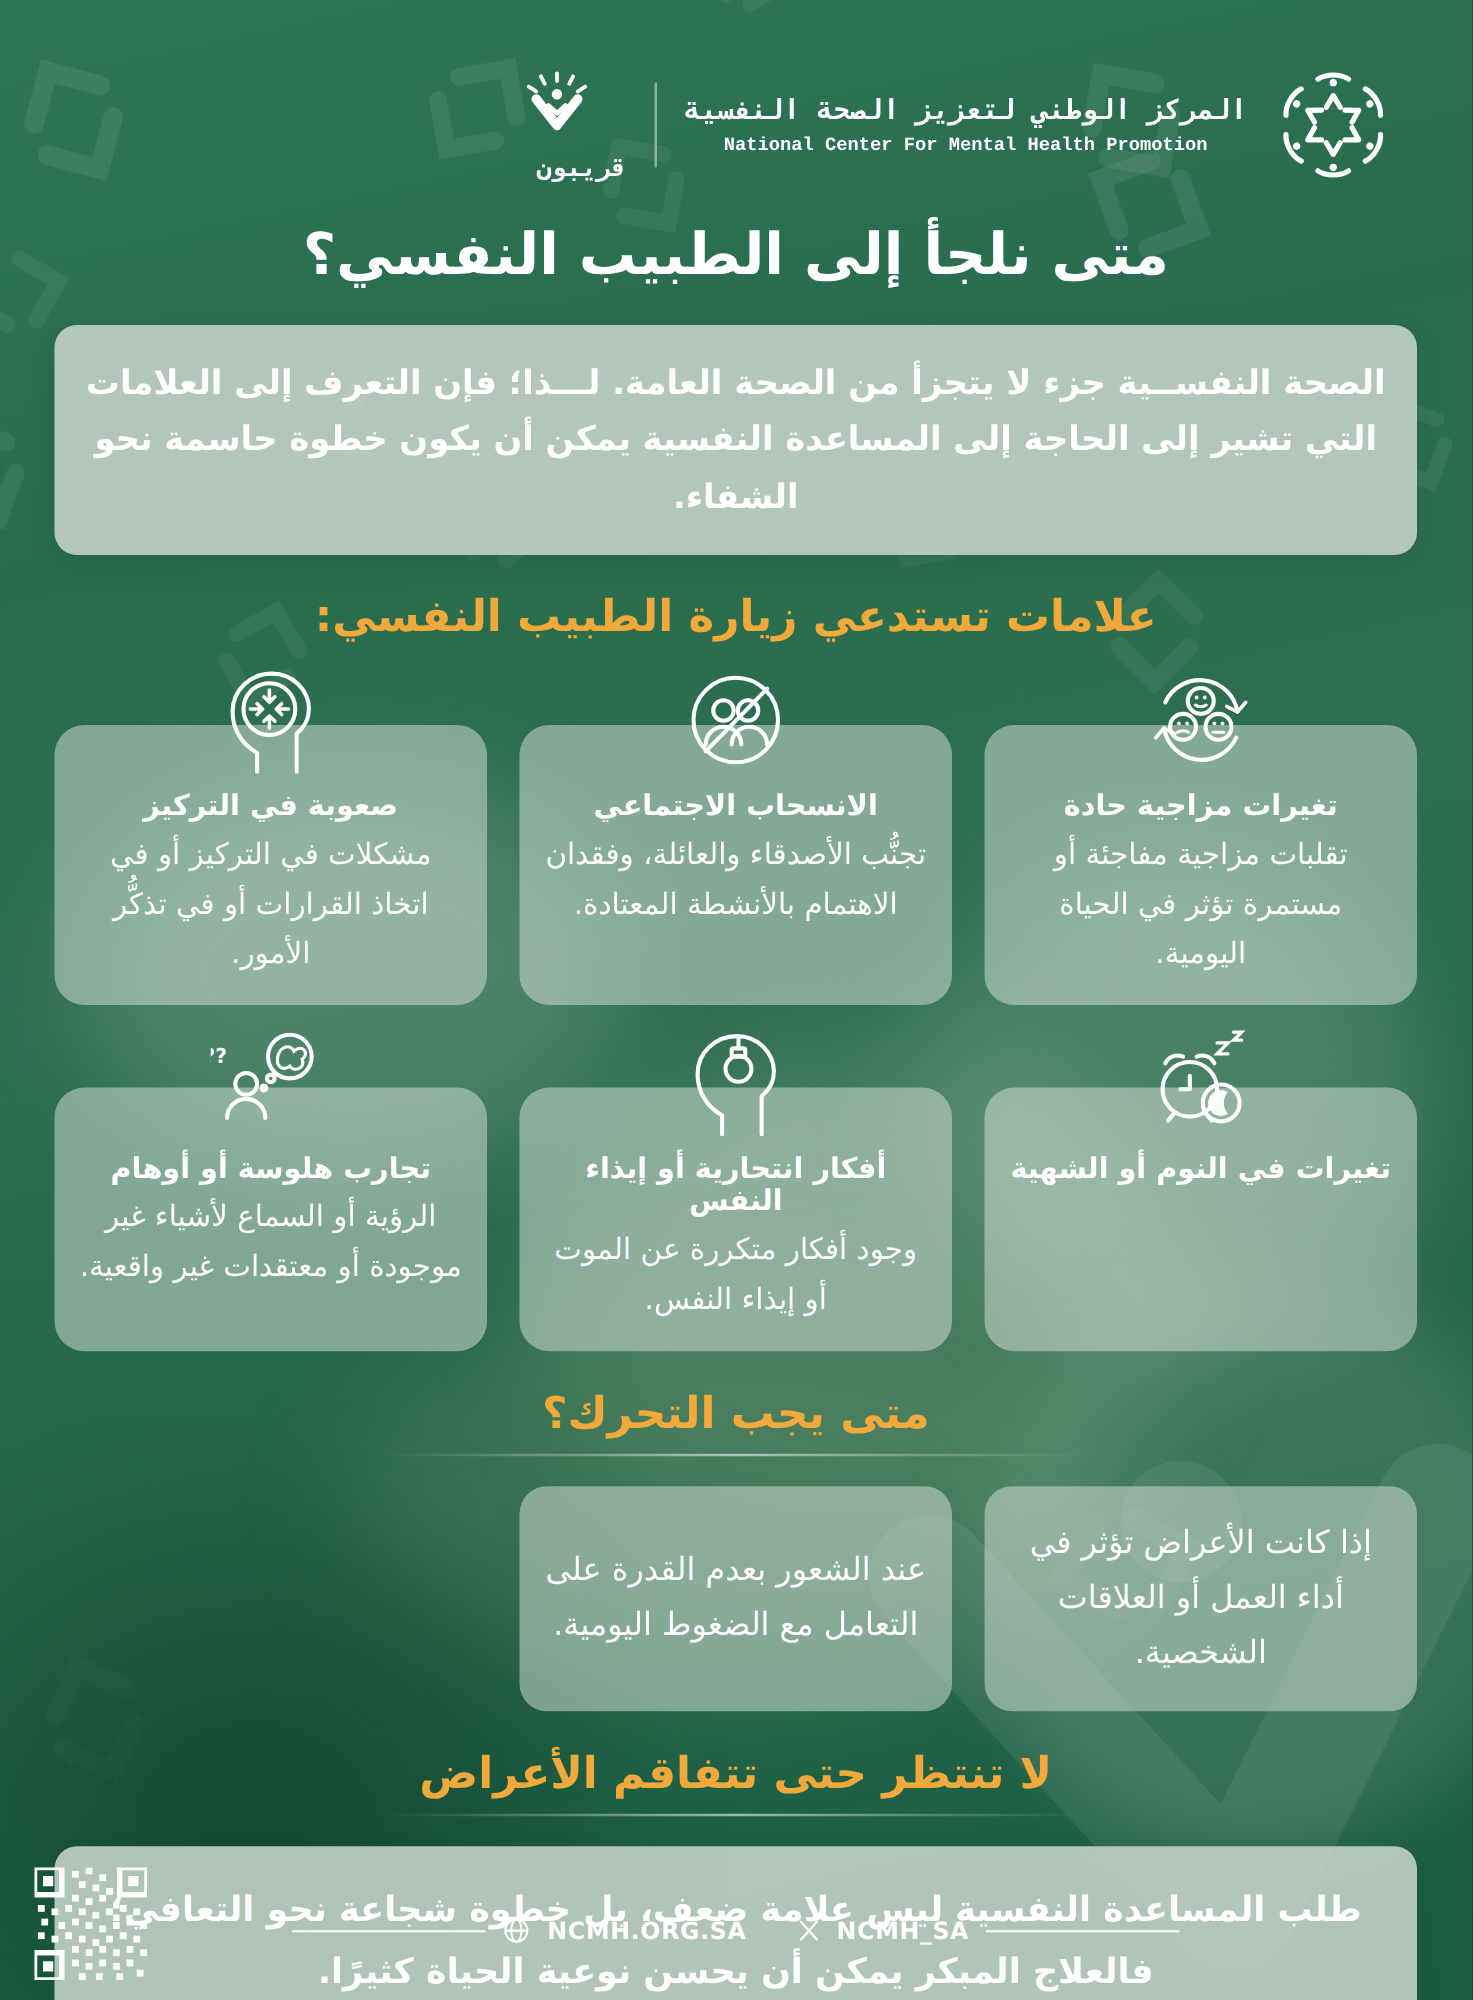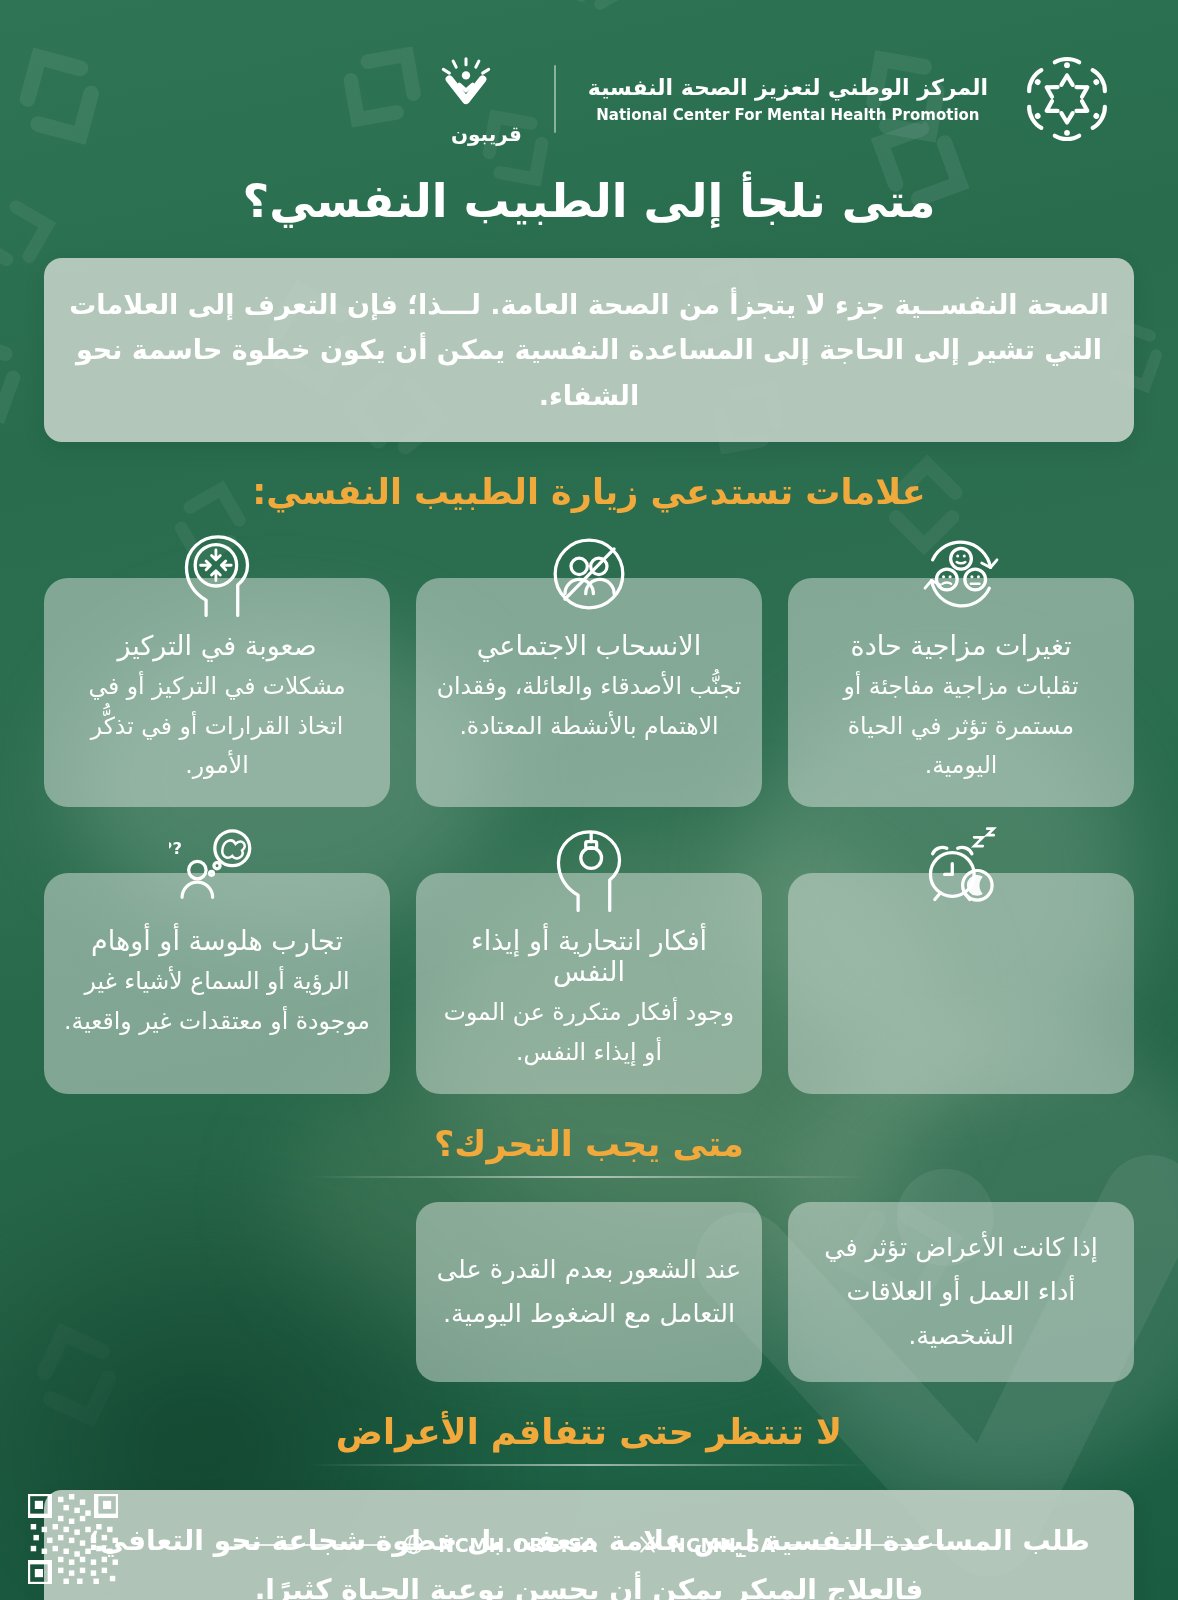--- a/index.html
+++ b/index.html
@@ -16,21 +16,21 @@
   .b2{left:430px;top:820px;width:520px;height:420px;background:rgba(130,168,138,0.28);}
   .b3{right:40px;top:680px;width:400px;height:400px;background:rgba(198,218,198,0.20);}
   .b4{left:280px;top:1040px;width:620px;height:320px;background:rgba(95,138,106,0.30);}
   .b5{right:-60px;bottom:120px;width:460px;height:460px;background:rgba(210,226,210,0.13);filter:blur(30px);}
   .vignette{position:absolute;left:-150px;bottom:-150px;width:700px;height:600px;border-radius:50%;
     background:radial-gradient(closest-side,rgba(8,48,32,0.55),transparent);filter:blur(30px);}
   .watermark{right:-70px;bottom:-60px;opacity:1;}
 
   .content{position:relative;z-index:2;}
 
-  header{display:flex;align-items:center;justify-content:flex-start;gap:32px;padding:52px 64px 0 64px;}
+  header{display:flex;align-items:center;justify-content:flex-start;gap:22px;padding:52px 64px 0 64px;font-family:Liberation Mono, monospace;}
   .brand-text{text-align:center;}
   .brand-ar{font-size:22px;font-weight:700;letter-spacing:0;}
   .brand-en{font-size:15px;font-weight:700;margin-top:6px;direction:ltr;}
   .hdivider{width:2px;height:68px;background:rgba(255,255,255,0.45);border-radius:2px;}
   .qaribon{display:flex;flex-direction:column;align-items:center;gap:2px;}
   .qaribon-label{font-size:20px;font-weight:700;margin-left:40px;}
 
   h1.title{text-align:center;font-size:46px;font-weight:700;margin:28px 30px 0;letter-spacing:0;}
 
   .panel{
@@ -44,21 +44,21 @@
     background:linear-gradient(90deg,transparent,rgba(255,255,255,0.55),transparent);}
 
   .grid{display:grid;grid-template-columns:repeat(3,1fr);column-gap:26px;margin:0 44px;}
   .signs-grid{row-gap:66px;margin-top:66px;}
   .sign-card{
     position:relative;background:rgba(217,228,219,0.50);border-radius:24px;
     padding:6px 20px 22px;text-align:center;min-height:178px;
   }
   .icon-wrap{width:96px;height:96px;margin:-58px auto 0;}
   .icon-wrap svg{width:100%;height:100%;}
-  .sign-card h3{font-size:27px;font-weight:400;margin:8px 0 6px;}
+  .sign-card h3{font-size:23px;font-weight:700;margin:8px 0 6px;}
   .sign-card p{font-size:23.5px;font-weight:400;line-height:1.68;margin:0;}
 
   .action-grid{margin-top:24px;}
   .action-card{
     background:rgba(217,228,219,0.50);border-radius:22px;padding:24px 18px;
     display:flex;align-items:center;justify-content:center;text-align:center;
     font-size:25.5px;line-height:1.72;min-height:110px;
   }
 
   .closing-panel{margin-top:24px;font-size:28px;line-height:1.75;padding:26px 40px;}
@@ -247,20 +247,21 @@
               <path d="M36,49 V39 M36,49 H29"></path>
               <circle cx="59" cy="59" r="13.5"></circle>
               <path d="M64,51 a9.5,9.5 0 1 0 0,16 a12,12 0 0 1 0,-16" fill="#fff" stroke="none" opacity="0.95"></path>
               <g stroke-width="2.4">
                 <path d="M56,15 h8 l-8,8 h8"></path>
                 <path d="M68,7 h6 l-6,6 h6"></path>
               </g>
             </g>
           </svg>
         </div>
+        <h3>تغيرات في النوم أو الشهية</h3>
       </div>
 
       <div class="sign-card">
         <div class="icon-wrap">
           <svg viewBox="0 0 88 88">
             <g stroke="#fff" stroke-width="3" fill="none" stroke-linecap="round" stroke-linejoin="round">
               <path d="M34,82 V68 C23,62 16,51 16,38 C16,22 29,10 45,10 C60,10 72,22 72,36 C72,44 68,50 63,54 L63,82"></path>
               <path d="M46,11 V19"></path>
               <rect x="41" y="19" width="10" height="6" rx="1.5"></rect>
               <circle cx="46" cy="34" r="9.5"></circle>

